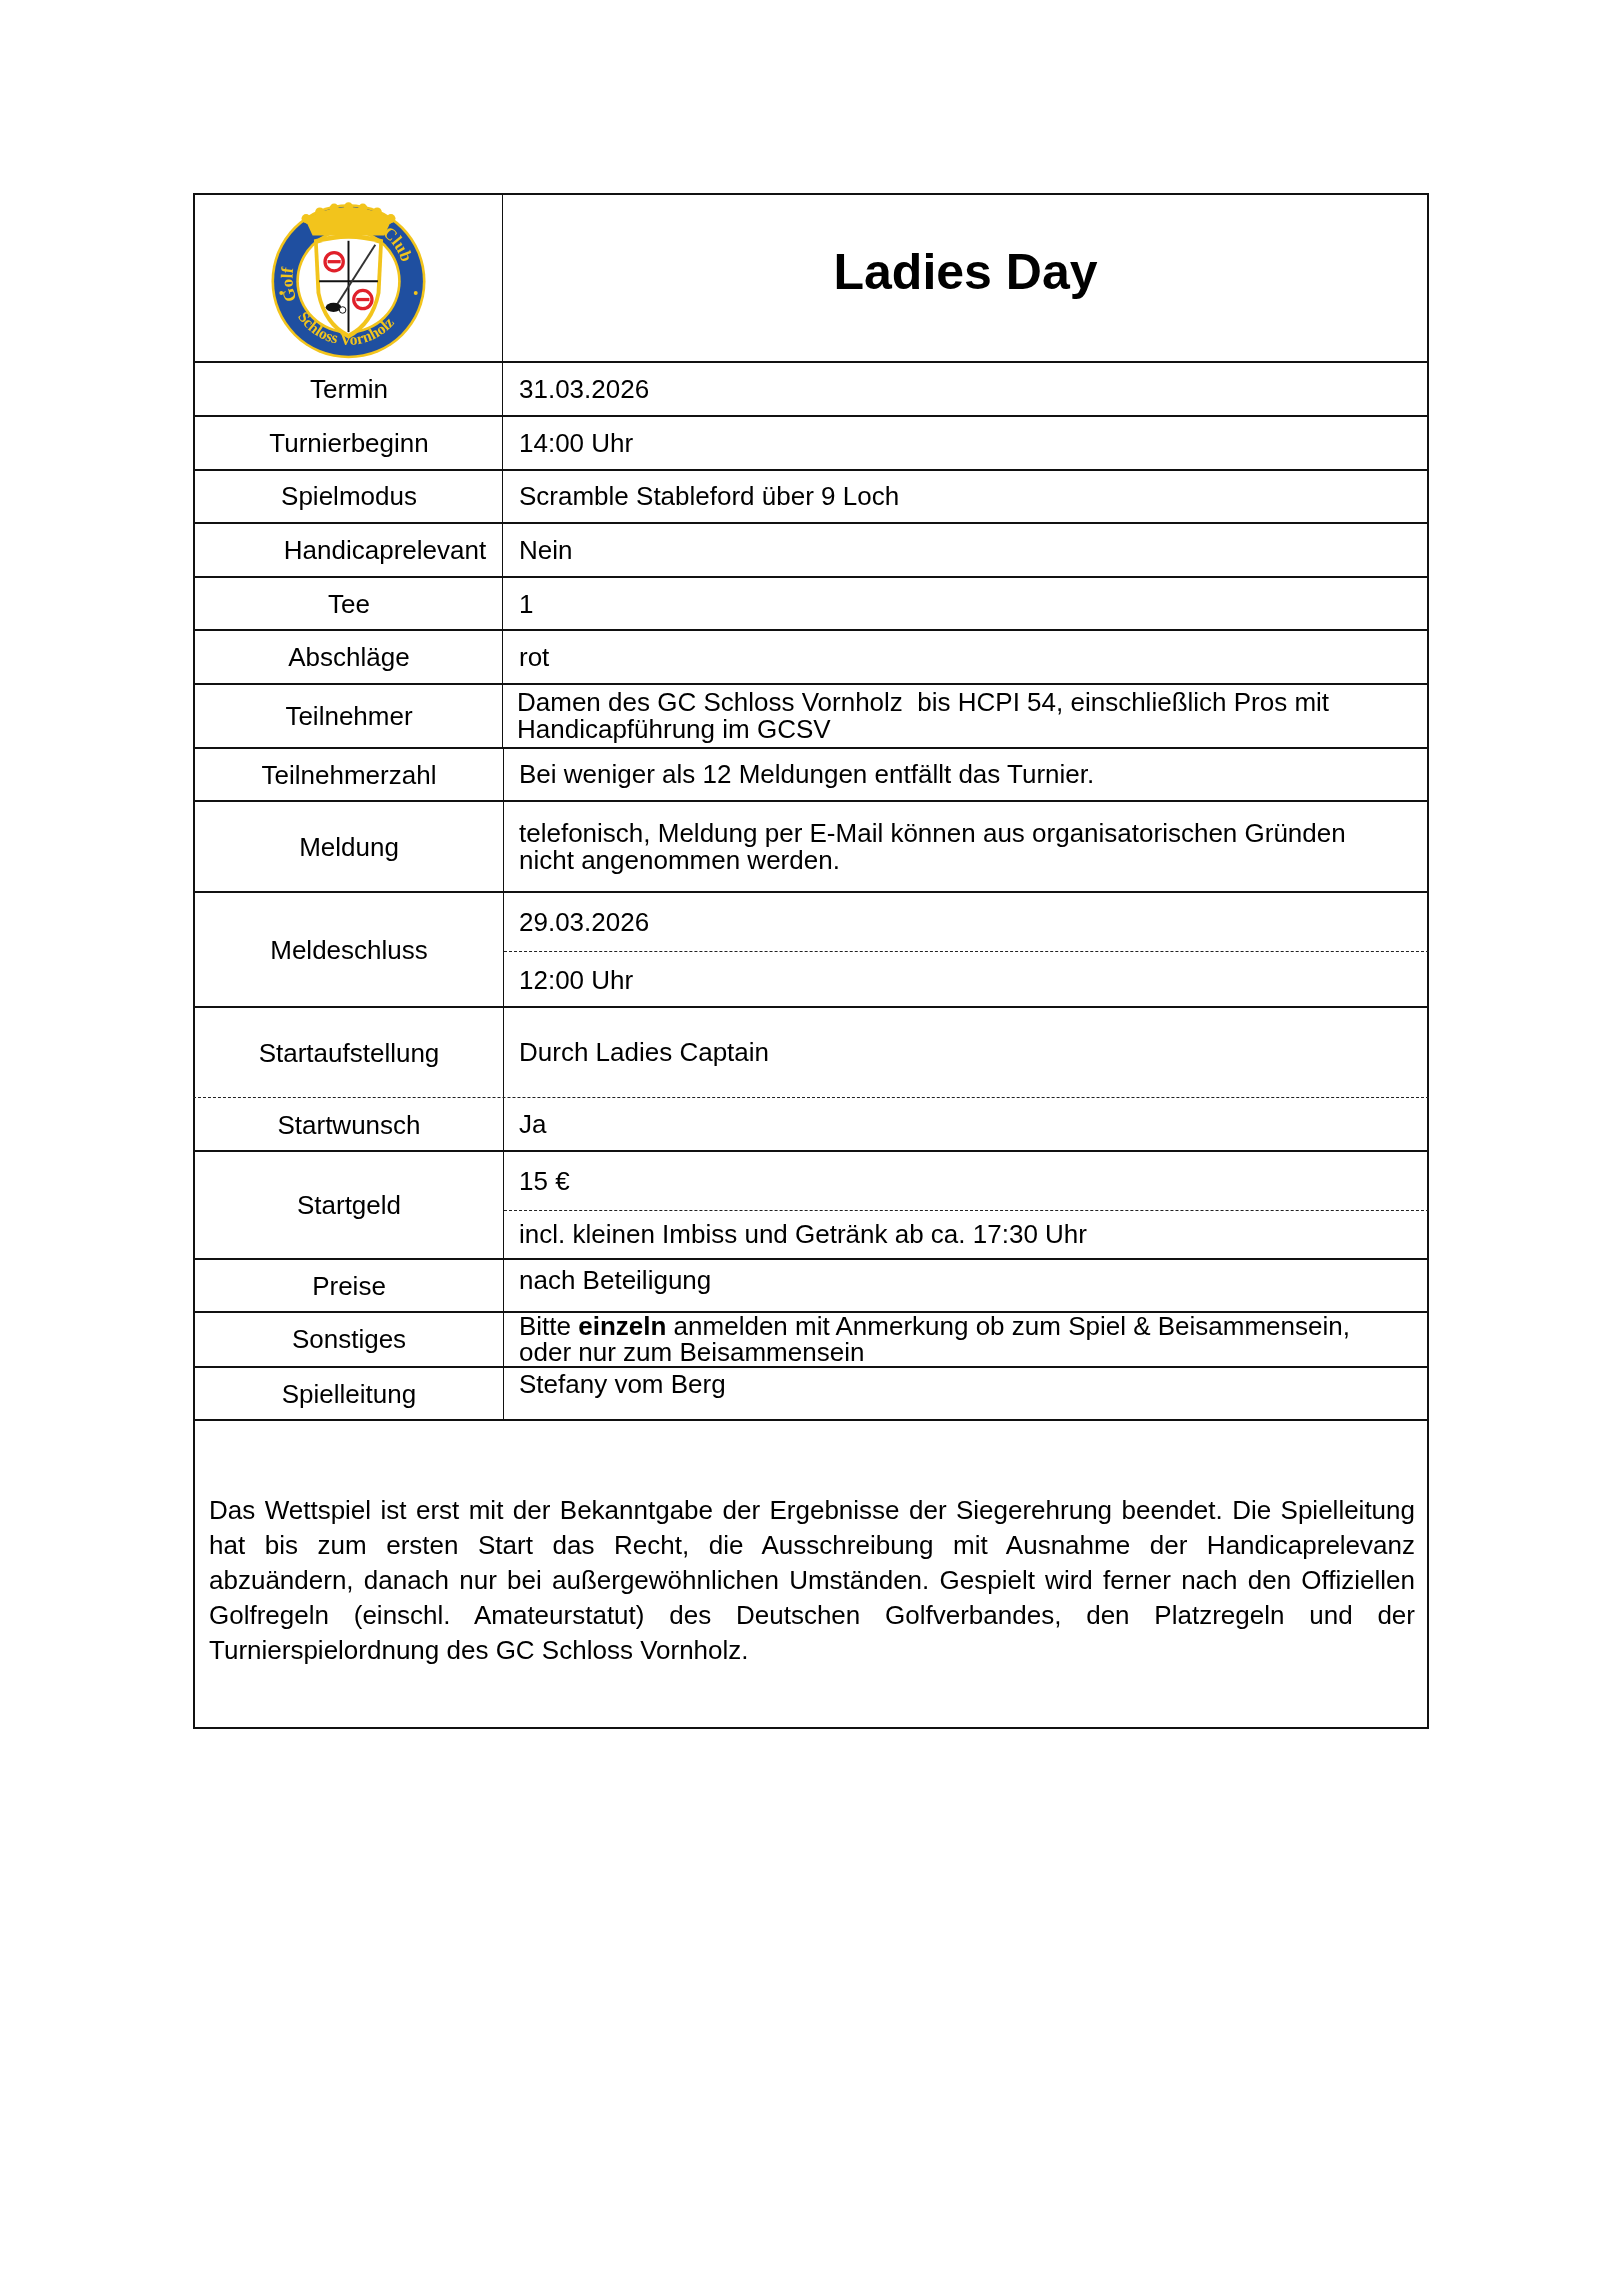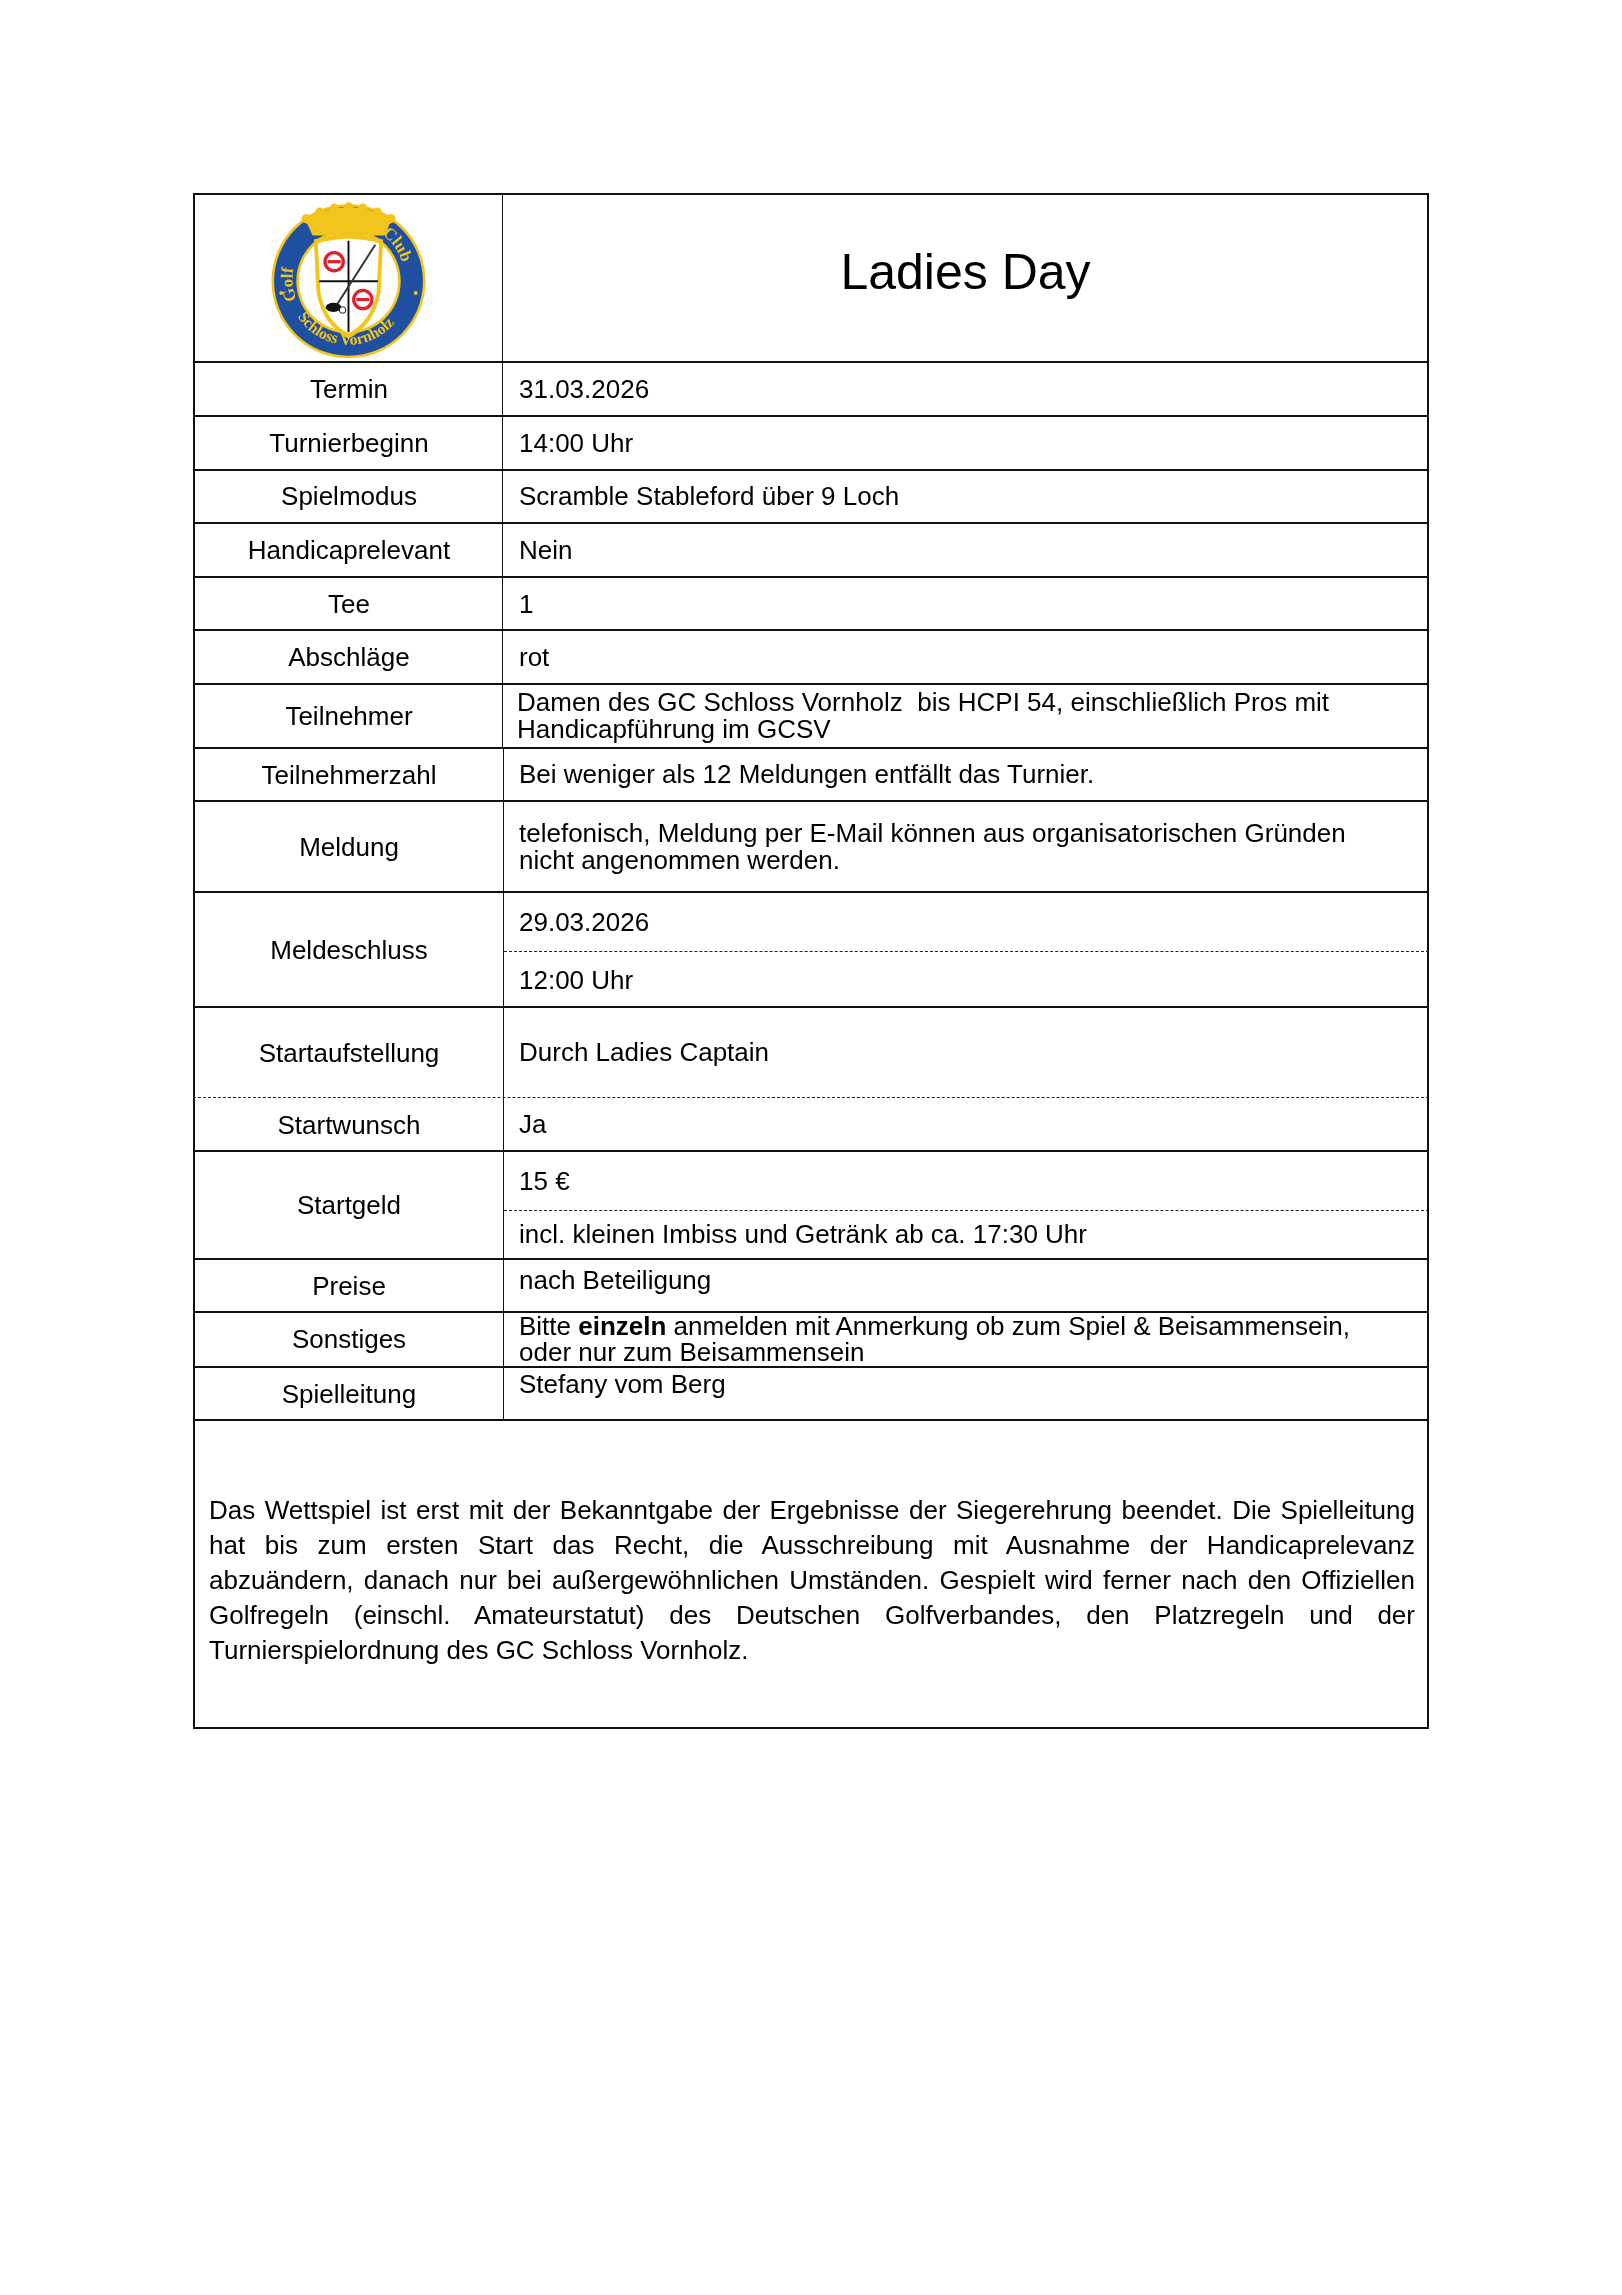--- a/index.html
+++ b/index.html
@@ -19,21 +19,21 @@
            align-items: center; justify-content: center; text-align: center;
            font-size: 26px; line-height: 30px; }
   .value { position: absolute; left: 519px; width: 896px; display: flex;
            align-items: center; font-size: 26px; line-height: 29px; }
   .value span, .label span { display: block; }
 
   .logo-cell { position: absolute; left: 195px; top: 195px; width: 306px; height: 166px;
                display: flex; align-items: center; justify-content: center; }
   .title-cell { position: absolute; left: 504px; top: 195px; width: 923px; height: 166px;
                 display: flex; align-items: center; justify-content: center; }
-  .title-cell h1 { margin: 16px; font-weight: normal; font-size: 50px; position: relative; top: -6.5px; }
+  .title-cell h1 { margin: 16px; font-weight: bold; font-size: 50px; position: relative; top: -6.5px; }
 
   .footer-text { position: absolute; left: 209px; top: 1493px; width: 1206px;
                  font-size: 26px; line-height: 35px; text-align: justify; }
   b { font-weight: bold; }
 </style>
 </head>
 <body>
 
 <div class="page">
 
@@ -122,21 +122,21 @@
 
   <div class="label" style="top:363px; height:52px;">Termin</div>
   <div class="value" style="top:363px; height:52px;">31.03.2026</div>
 
   <div class="label" style="top:417px; height:52px;">Turnierbeginn</div>
   <div class="value" style="top:417px; height:52px;">14:00 Uhr</div>
 
   <div class="label" style="top:470px; height:52px;">Spielmodus</div>
   <div class="value" style="top:470px; height:52px;">Scramble Stableford über 9 Loch</div>
 
-  <div class="label" style="top:524px; height:52px;">Handicaprelevant</div>
+  <div class="label" style="top:524px; height:52px;padding-left:36px;">Handicaprelevant</div>
   <div class="value" style="top:524px; height:52px;">Nein</div>
 
   <div class="label" style="top:578px; height:52px;">Tee</div>
   <div class="value" style="top:578px; height:52px;">1</div>
 
   <div class="label" style="top:631px; height:52px;">Abschläge</div>
   <div class="value" style="top:631px; height:52px;">rot</div>
 
   <div class="label" style="top:685px; height:62px;">Teilnehmer</div>
   <div class="value" style="top:685px; height:62px; left:517px; line-height:27.5px;">

